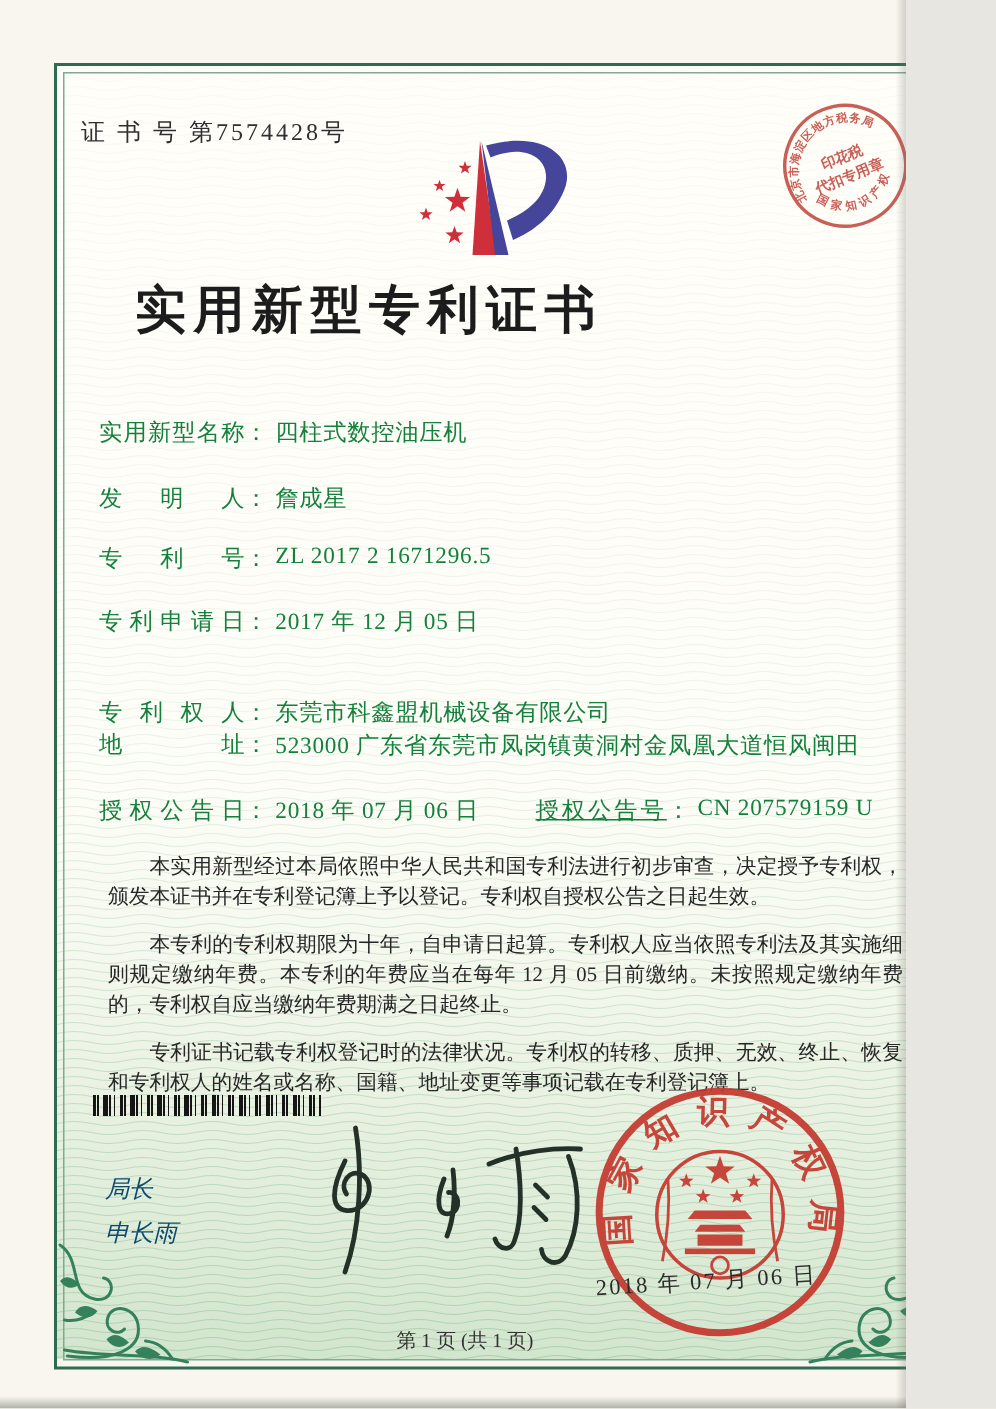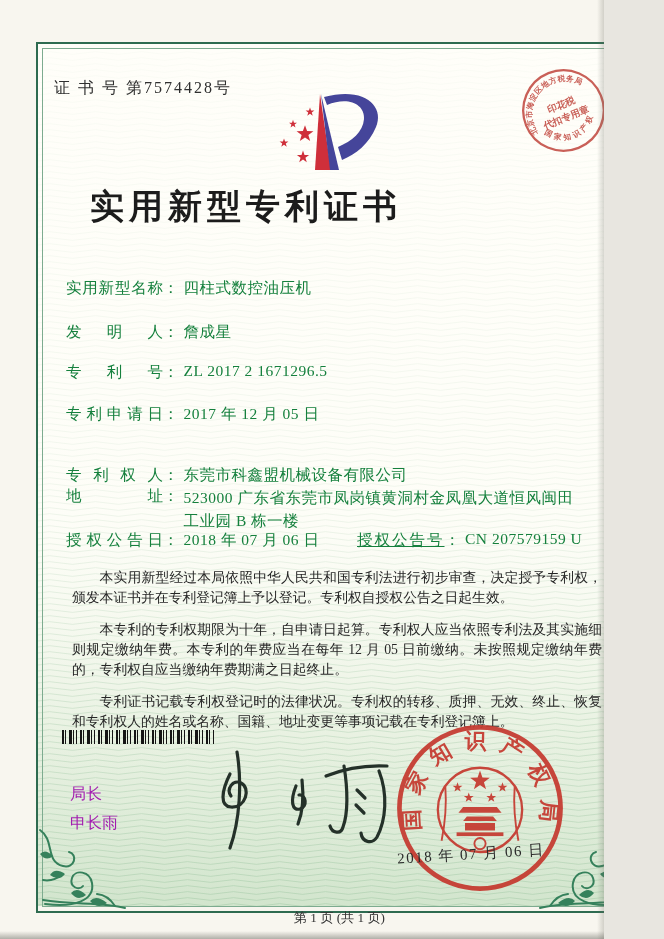--- a/index.html
+++ b/index.html
@@ -22,29 +22,29 @@
   .fval{letter-spacing:.5px;}
   .addr-val{width:452px;line-height:23px;letter-spacing:.5px;}
   .addr-val span{display:block;}
   .paras{position:absolute;left:60px;top:556px;width:554px;font-size:13.8px;line-height:20px;
          text-align:justify;color:#262626;}
   .paras p{margin:12px;text-indent:2em;}
   .barcode{position:absolute;left:62px;top:730px;width:152px;height:14px;
     background:repeating-linear-gradient(90deg,#151515 0 2px,transparent 2px 3px,#151515 3px 4px,
       transparent 4px 7px,#151515 7px 10px,transparent 10px 11px,#151515 11px 12px,
       transparent 12px 14px,#151515 14px 15px,transparent 15px 18px);}
-  .signer{position:absolute;left:70px;top:779px;font-size:16px;color:#a21caf;
-          font-family:"Liberation Sans","DejaVu Sans",sans-serif;}
+  .signer{position:absolute;left:70px;top:779px;font-size:16px;color:#0c4a6e;
+          font-family:"Liberation Sans","DejaVu Sans",sans-serif;font-style:italic;}
   .signer span{display:block;line-height:29px;}
   .sig{position:absolute;left:200px;top:744px;}
   .seal-bottom{position:absolute;left:391px;top:719px;opacity:.92;}
   .seal-date{position:absolute;left:397px;top:844px;width:180px;font-size:15px;color:#2b2b2b;
              letter-spacing:1.5px;transform:rotate(-3.5deg);}
-  .footer{position:absolute;left:235px;top:885px;width:150px;text-align:right;
-          font-size:13.2px;color:#333;margin-top:24px;}
+  .footer{position:absolute;left:235px;top:885px;width:150px;text-align:center;
+          font-size:13.2px;color:#333;}
   .tax-stamp{position:absolute;left:506px;top:53px;opacity:.85;}
   .logo{position:absolute;left:272px;top:86px;}
   .corner{position:absolute;bottom:0;}
   .corner-br{right:0;}
   .corner-bl{left:0;transform:scaleX(-1);}
 </style>
 </head>
 <body>
 
 <div class="page">
@@ -165,21 +165,20 @@
   <div class="row" style="top:465px">
     <span class="flabel">专利权人</span>
       <span class="colon">：</span>
     <span class="fval">东莞市科鑫盟机械设备有限公司</span>
   </div>
   <div class="row" style="top:486px">
     <span class="flabel">地址</span>
       <span class="colon">：</span>
     <span class="addr-val">
       <span>523000 广东省东莞市凤岗镇黄洞村金凤凰大道恒风闽田</span>
-      <span>工业园 B 栋一楼</span>
     </span>
   </div>
   <div class="row" style="top:530px">
     <span class="flabel">授权公告日</span>
       <span class="colon">：</span>
     <span class="fval">2018 年 07 月 06 日</span>
   </div>
   <div class="row" style="left:357px;top:530px">
     <span class="flabel-r">授权公告号</span>
       <span class="colon">：</span>

